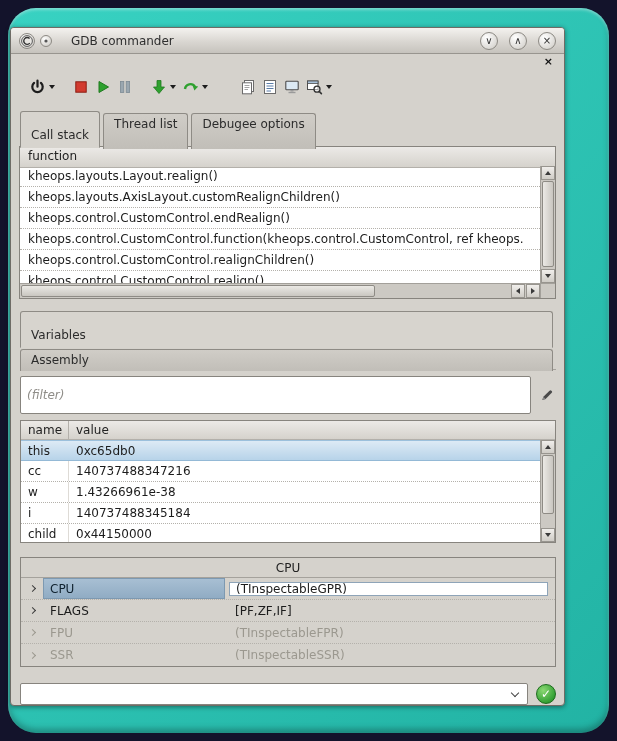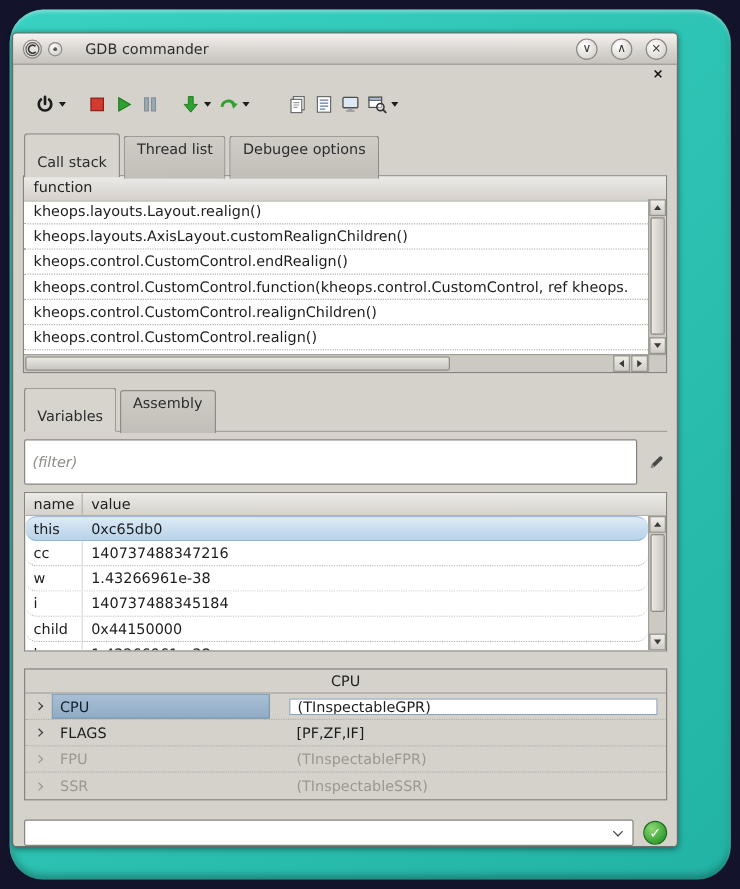--- a/index.html
+++ b/index.html
@@ -45,21 +45,21 @@
   
   .dock-strip { flex:0 0 17px; position:relative; }
   .dock-close { position:absolute; right:11px; top:2px; font-size:11px; font-weight:bold; color:#111; line-height:1; }
   
   .toolbar { flex:0 0 32px; display:flex; align-items:center; padding-left:15px; }
   .tool-btn { height:24px; display:flex; align-items:center; justify-content:center; padding:0 3px; } .gap-m{width:12px;} .gap-l{width:26px;}
   .dd { width:0; height:0; border-left:3.5px solid transparent; border-right:3.5px solid transparent;
         border-top:4px solid #1c1c1c; margin-left:3px; }
   
   .tabbar { display:flex; margin:8px 8px -1px 9px; position:relative; z-index:2; }
-  .tabbar.lined { border-bottom:1px solid #a5a29c; margin-top:12px; }
+  .tabbar.lined { border-bottom:1px solid #a5a29c; margin-top:12px;flex-direction:column; }
   .tab {
     padding:3px 10px; border:1px solid #8e8b85; border-bottom:none;
     border-radius:3px 3px 0 0; margin-right:3px; margin-bottom:0;
     background:linear-gradient(#d0cdc7,#c1beb8); color:#2c2c2c; position:relative; top:2px;
     line-height:15px;
   }
   .tab.active { background:#d7d4ce; top:0; padding-top:16px; padding-bottom:4px; border-bottom:1px solid #d7d4ce; margin-bottom:-1px; }
   
   .stack-panel { margin:0 8px; border:1px solid #87847e; background:#fff; height:174px; position:relative; overflow:hidden; z-index:1; }
   .list-header { height:19px; background:linear-gradient(#eceae7,#d5d2cc); border-bottom:1px solid #b3b0aa; padding:2px 0 18px 8px; color:#222; }
@@ -83,37 +83,37 @@
     padding:0 6px; font-family:"DejaVu Sans","Liberation Sans",sans-serif; font-size:12px; color:#1c1c1c; outline:none;
   }
   .filter-input::placeholder { color:#8f8d88; font-style:italic; opacity:1; }
   .filter-iconbox { width:18px; height:18px; display:flex; align-items:center; justify-content:center; }
   
   .var-wrap { margin:4px 8px 0 9px; border:1px solid #87847e; background:#fff; height:140px; position:relative; overflow:hidden; }
   .var-header { display:flex; height:19px; background:linear-gradient(#eceae7,#d5d2cc); border-bottom:1px solid #b3b0aa; }
   .vh-name { width:48px; padding:2px 0 0 7px; border-right:1px solid #b3b0aa; color:#222; }
   .vh-value { flex:1; padding:2px 0 0 7px; color:#222; }
   .var-rows { position:absolute; top:19px; left:0; right:15px; bottom:0; overflow:hidden; }
-  .var-row { display:flex; height:21px; line-height:20px; border-bottom:1px dotted #b4b1ab;border-radius:10px; }
+  .var-row { display:flex; height:21px; line-height:20px; border-bottom:1px dotted #b4b1ab; }
   .vr-name { width:48px; padding-left:7px; border-right:1px solid #dedbd6; overflow:hidden; }
   .vr-value { flex:1; padding-left:7px; white-space:nowrap; overflow:hidden; }
   .var-row.selected { background:linear-gradient(#ddeaf5,#b7d3e9); border-top:1px solid #9cc0dc; border-bottom:1px solid #94b9d6; }
   .var-row.selected .vr-name { border-right-color:transparent; }
   .var-vtrack { position:absolute; top:19px; right:0; bottom:0; width:15px; background:#ccc9c3; border-left:1px solid #a3a09a; }
   
   .cpu-box { margin:14px 8px 0 9px; border:1px solid #87847e; background:#d5d2cc; }
   .cpu-title { text-align:center; padding:3px 0 2px; color:#222; }
   .cpu-grid { border-top:1px solid #a5a29c; }
   .cpu-row { display:flex; align-items:center; height:22px; border-bottom:1px dotted #b4b1ab; }
   .cpu-row:last-child { border-bottom:none; }
   .cpu-exp { width:22px; display:flex; align-items:center; justify-content:center; }
   .chev-right { width:5px; height:5px; border:solid #3c3c3c; border-width:0 1.6px 1.6px 0; transform:rotate(-45deg); }
   .cpu-name { width:182px; height:100%; padding:0 7px; display:flex; align-items:center; }
   .cpu-row.selected .cpu-name { background:linear-gradient(#a9c0d4,#8fabc3); box-shadow:inset 0 0 0 1px #7d99b1; color:#10222f; }
-  .cpu-value { flex:1; margin:0 7px 0 16px; height:14px; padding:0 6px; display:flex; align-items:center; white-space:nowrap; overflow:hidden; }
+  .cpu-value { flex:1; margin:0 7px 0 4px; height:14px; padding:0 6px; display:flex; align-items:center; white-space:nowrap; overflow:hidden; }
   .cpu-row.selected .cpu-value { background:#fff; border:1px solid #8ea4b8; }
   .cpu-row.disabled .cpu-name, .cpu-row.disabled .cpu-value { color:#9b988f; }
   .cpu-row.disabled .chev-right { border-color:#9b988f; }
   
   .cmdline { display:flex; align-items:center; margin:16px 8px 0 9px; gap:8px; }
   .combo { flex:1; height:22px; background:#fff; border:1px solid #87847e; border-radius:2px; position:relative; }
   .combo-input { position:absolute; left:0; top:0; width:calc(100% - 22px); height:100%; border:none; outline:none; background:transparent; padding:0 6px; font-family:inherit; font-size:12px; }
   .combo-arrow { position:absolute; right:3px; top:0; bottom:0; width:18px; display:flex; align-items:center; justify-content:center; }
   .chev-down { width:6px; height:6px; border:solid #444; border-width:0 1.6px 1.6px 0; transform:rotate(45deg); margin-top:-3px; }
   .ok-btn {

